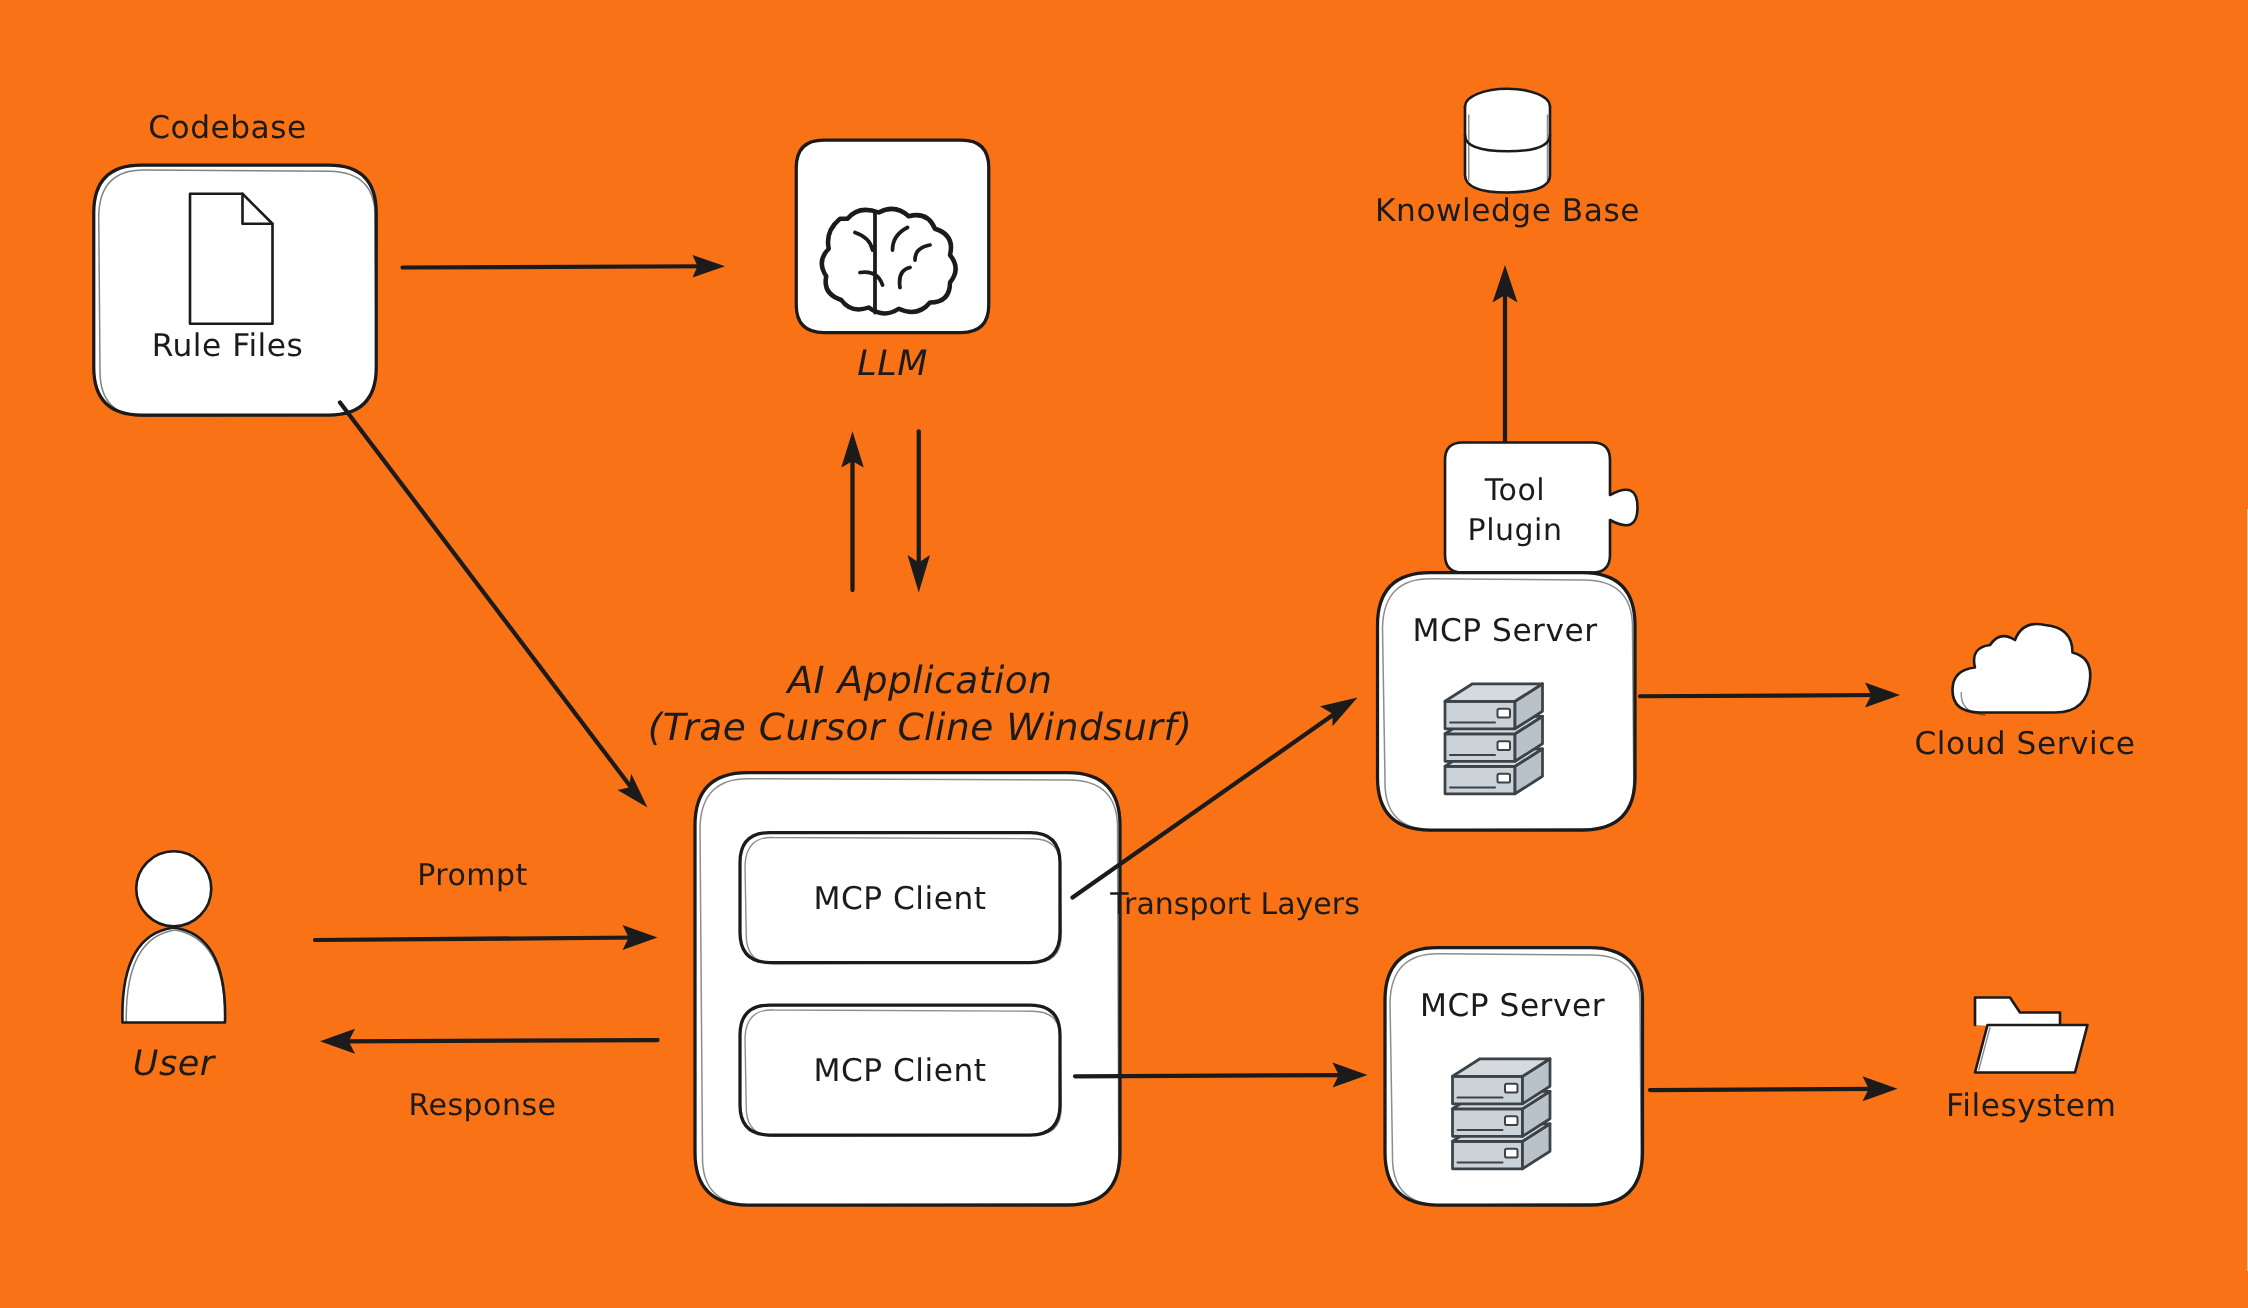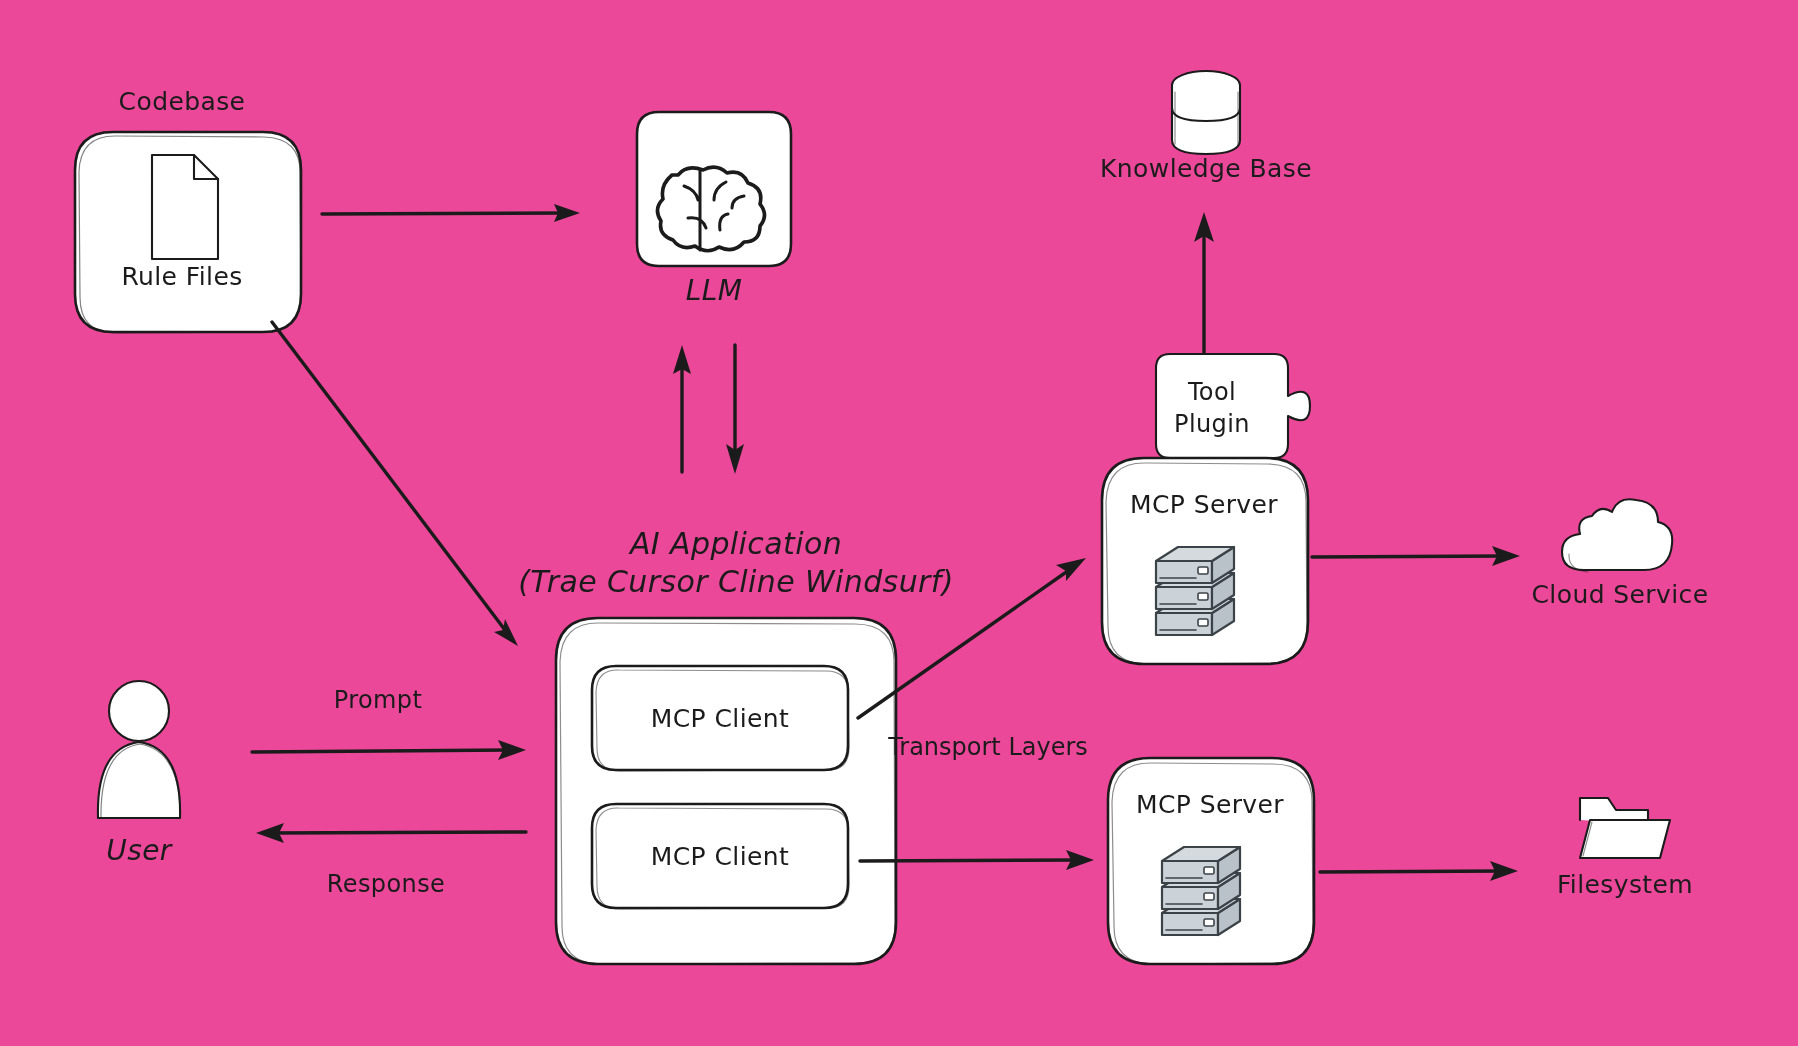--- a/index.html
+++ b/index.html
@@ -8,21 +8,21 @@
     padding: 0;
     background: #ffffff;
   }
   body {
     font-family: "DejaVu Sans", sans-serif;
   }
   #stage {
     position: relative;
     width: 1798px;
     height: 1046px;
-    background: #ec4899;
+    background: #f97316;
     overflow: hidden;
   }
   #diagram-svg {
     position: absolute;
     left: 0;
     top: 0;
     width: 1798px;
     height: 1046px;
   }
   .hand-text {
@@ -271,18 +271,18 @@
       <g>
         <path class="stroke-ink-thin box-fill" d="M1580 820 l0 -22 l28 0 l8 12 l32 0 l0 14"></path>
         <path class="stroke-ink-thin box-fill" d="M1580 858 l10 -38 l80 0 l-10 38 z"></path>
         <path class="stroke-ink-thin" style="stroke-width:1.1;opacity:.5" d="M1583 856 l9 -34"></path>
       </g>
       <text class="hand-text t-label" x="1625" y="893" text-anchor="middle">Filesystem</text>
     </g>
 
   </svg>
 
-  <div style="position:absolute;left:888px;top:732px;width:200px;text-align:center;
+  <div style="position:absolute;left:888px;top:708px;width:200px;text-align:center;
               font-family:'DejaVu Sans',sans-serif;font-size:24px;color:#1b1b1b;line-height:31px;">
     <span>Transport Layers</span>
   </div>
 
 </div>
 
 </body></html>

